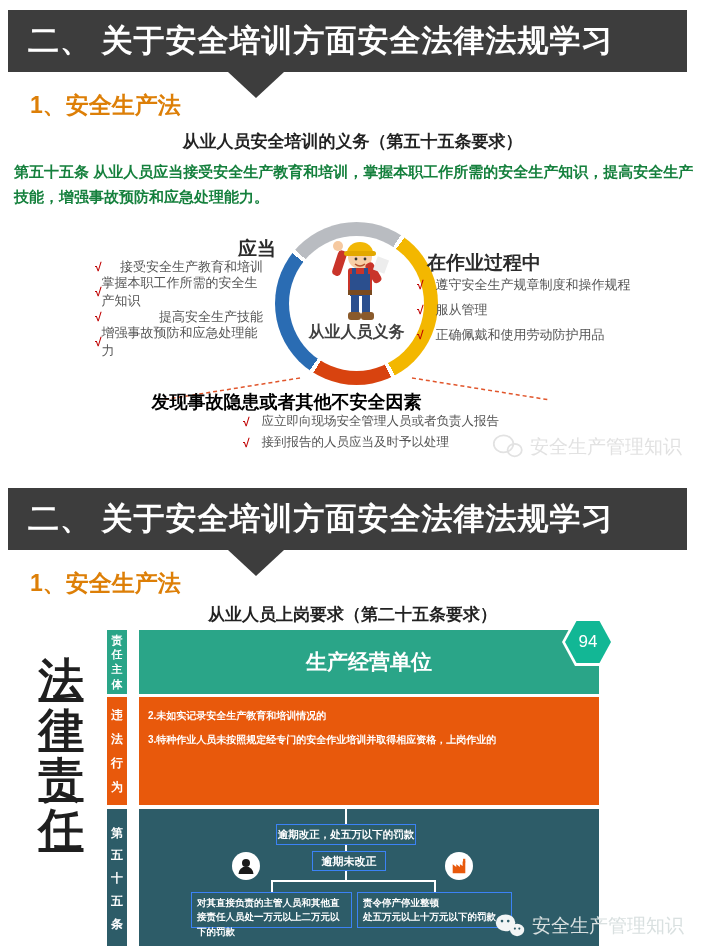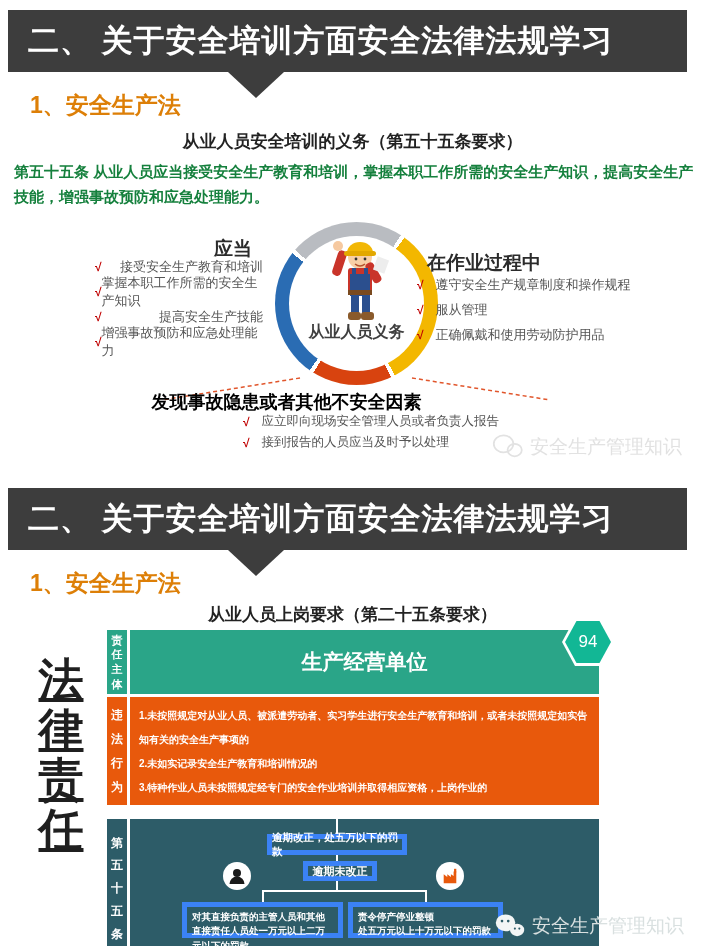--- a/index.html
+++ b/index.html
@@ -56,45 +56,45 @@
   
   .watermark { position:absolute; display:flex; align-items:center; }
   .wm1 { left:492px; top:433px; color:#e2e2e2; }
   .wm2 { left:494px; top:434px; color:#d9e0e0; }
   .wm-text { font-size:19px; margin-left:6px; white-space:nowrap; }
 
   
   .side-label { position:absolute; left:36px; top:177px; width:50px; text-align:center;
     font-size:45px; line-height:50px; font-weight:bold; color:#1f1f1f;text-decoration:underline; }
   .law-table { position:absolute; left:107px; top:152px; width:492px; }
-  .trow { display:flex; column-gap:3px; margin-bottom:3px; }
+  .trow { display:flex; column-gap:12px; margin-bottom:3px; }
   .trow:last-child { margin-bottom:0; }
   .tlabel { width:20px; color:#fff; font-weight:bold; display:flex; align-items:center;
     justify-content:center; text-align:center; }
   .tcontent { flex:1; color:#fff; }
   .row1 { height:64px; }
   .row1 .tlabel { background:#2aa588; font-size:11px; line-height:1.32; }
   .row1 .tcontent { background:#2aa588; display:flex; align-items:center; justify-content:center;
     font-size:21px; font-weight:bold; }
-  .row2 { height:108px; margin-bottom:14px; }
+  .row2 { height:108px; margin-bottom:4px; }
   .row2 .tlabel { background:#e8590c; font-size:12px; line-height:2; }
   .row2 .tcontent { background:#e8590c; padding:7px 8px 0 9px; font-size:10px; font-weight:bold;
     line-height:24px; }
   .row3 { height:139px; }
   .row3 .tlabel { background:#2d5c68; font-size:12px; line-height:1.9; }
   .row3 .tcontent { background:#2d5c68; position:relative; }
 
   .hexagon { position:absolute; left:562px; top:140px; width:52px; height:48px;
     background:#fff; clip-path:polygon(25% 0,75% 0,100% 50%,75% 100%,25% 100%,0 50%);
     display:flex; align-items:center; justify-content:center; }
   .hexagon-inner { width:46px; height:42px; background:#12b795;
     clip-path:polygon(25% 0,75% 0,100% 50%,75% 100%,25% 100%,0 50%);
     display:flex; align-items:center; justify-content:center; color:#fff; font-size:17px; }
 
-  .flow-box { position:absolute; border:5px solid #3b82f6; color:#fff; }
+  .flow-box { position:absolute; border:1px solid #3b82f6; color:#fff; }
   .fbox-a { left:137px; top:15px; width:140px; height:21px; font-size:10.5px; font-weight:bold;
     display:flex; align-items:center; justify-content:center; }
   .fbox-b { left:173px; top:42px; width:74px; height:20px; font-size:11px; font-weight:bold;
     display:flex; align-items:center; justify-content:center; }
   .fbox-c { left:52px; top:83px; width:161px; height:36px; font-size:9.5px; font-weight:bold;
     padding:3px 5px; line-height:1.5; }
   .fbox-d { left:218px; top:83px; width:155px; height:36px; font-size:9.5px; font-weight:bold;
     padding:3px 5px; line-height:1.5; }
   .fline { position:absolute; background:#fff; }
   .icon-circle { position:absolute; width:28px; height:28px; border-radius:50%; background:#fff;
@@ -134,21 +134,21 @@
           <rect x="43" y="36" width="4" height="10" fill="#2b4f8e"></rect>
         <rect x="27" y="58" width="24" height="5" fill="#7a4a1f"></rect>
         <rect x="30" y="63" width="8" height="19" fill="#2b4f8e"></rect>
         <rect x="41" y="63" width="8" height="19" fill="#2b4f8e"></rect>
         <rect x="27" y="80" width="13" height="8" rx="3" fill="#8a5a2b"></rect>
         <rect x="40" y="80" width="13" height="8" rx="3" fill="#8a5a2b"></rect>
       </svg>
       <div class="ring-center-label">从业人员义务</div>
     </div>
 
-    <div class="group-heading" style="left:214px; top:236px;">应当</div>
+    <div class="group-heading" style="left:238px; top:236px;">应当</div>
     <div class="list-left">
       <div class="li">
           <span class="check">√</span>
           <span>接受安全生产教育和培训</span>
         </div>
       <div class="li">
           <span class="check">√</span>
           <span>掌握本职工作所需的安全生产知识</span>
         </div>
       <div class="li">
@@ -217,21 +217,20 @@
     <div class="law-table">
 
       <div class="trow row1">
         <div class="tlabel">责任主体</div>
         <div class="tcontent">生产经营单位</div>
       </div>
 
       <div class="trow row2">
         <div class="tlabel">违法行为</div>
         <div class="tcontent">
-          <div>1.未按照规定对从业人员、被派遣劳动者、实习学生进行安全生产教育和培训，或者未按照规定如实告知有关的安全生产事项的</div>
           <div>2.未如实记录安全生产教育和培训情况的</div>
           <div>3.特种作业人员未按照规定经专门的安全作业培训并取得相应资格，上岗作业的</div>
         </div>
       </div>
 
       <div class="trow row3">
         <div class="tlabel">第五十五条</div>
         <div class="tcontent">
           <div class="fline" style="left:206px; top:0; width:1.5px; height:15px;"></div>
           <div class="flow-box fbox-a">逾期改正，处五万以下的罚款</div>

